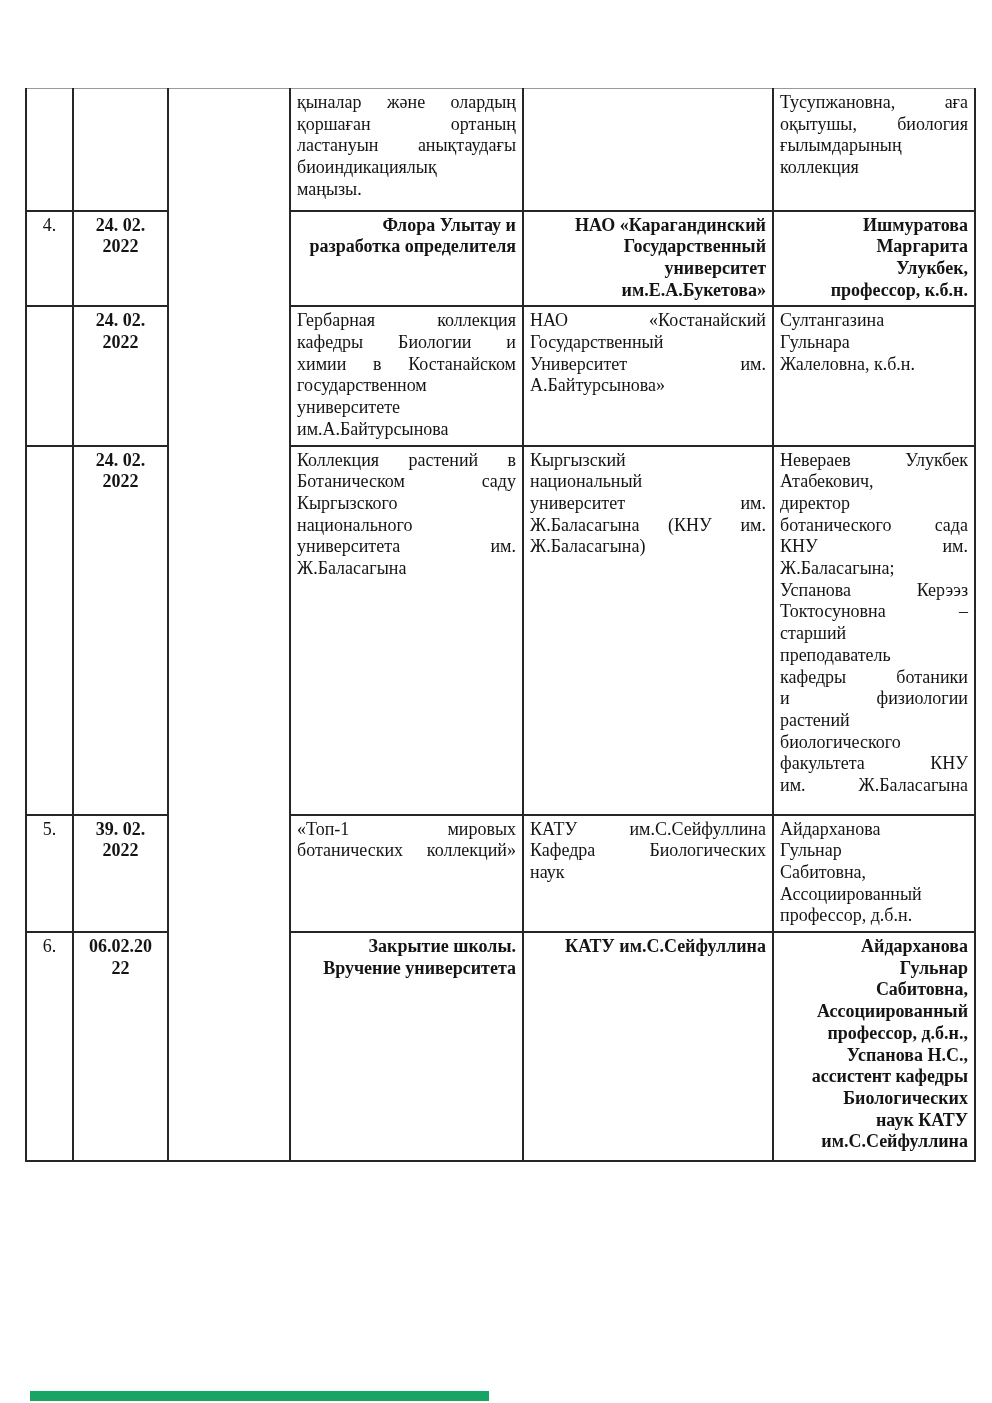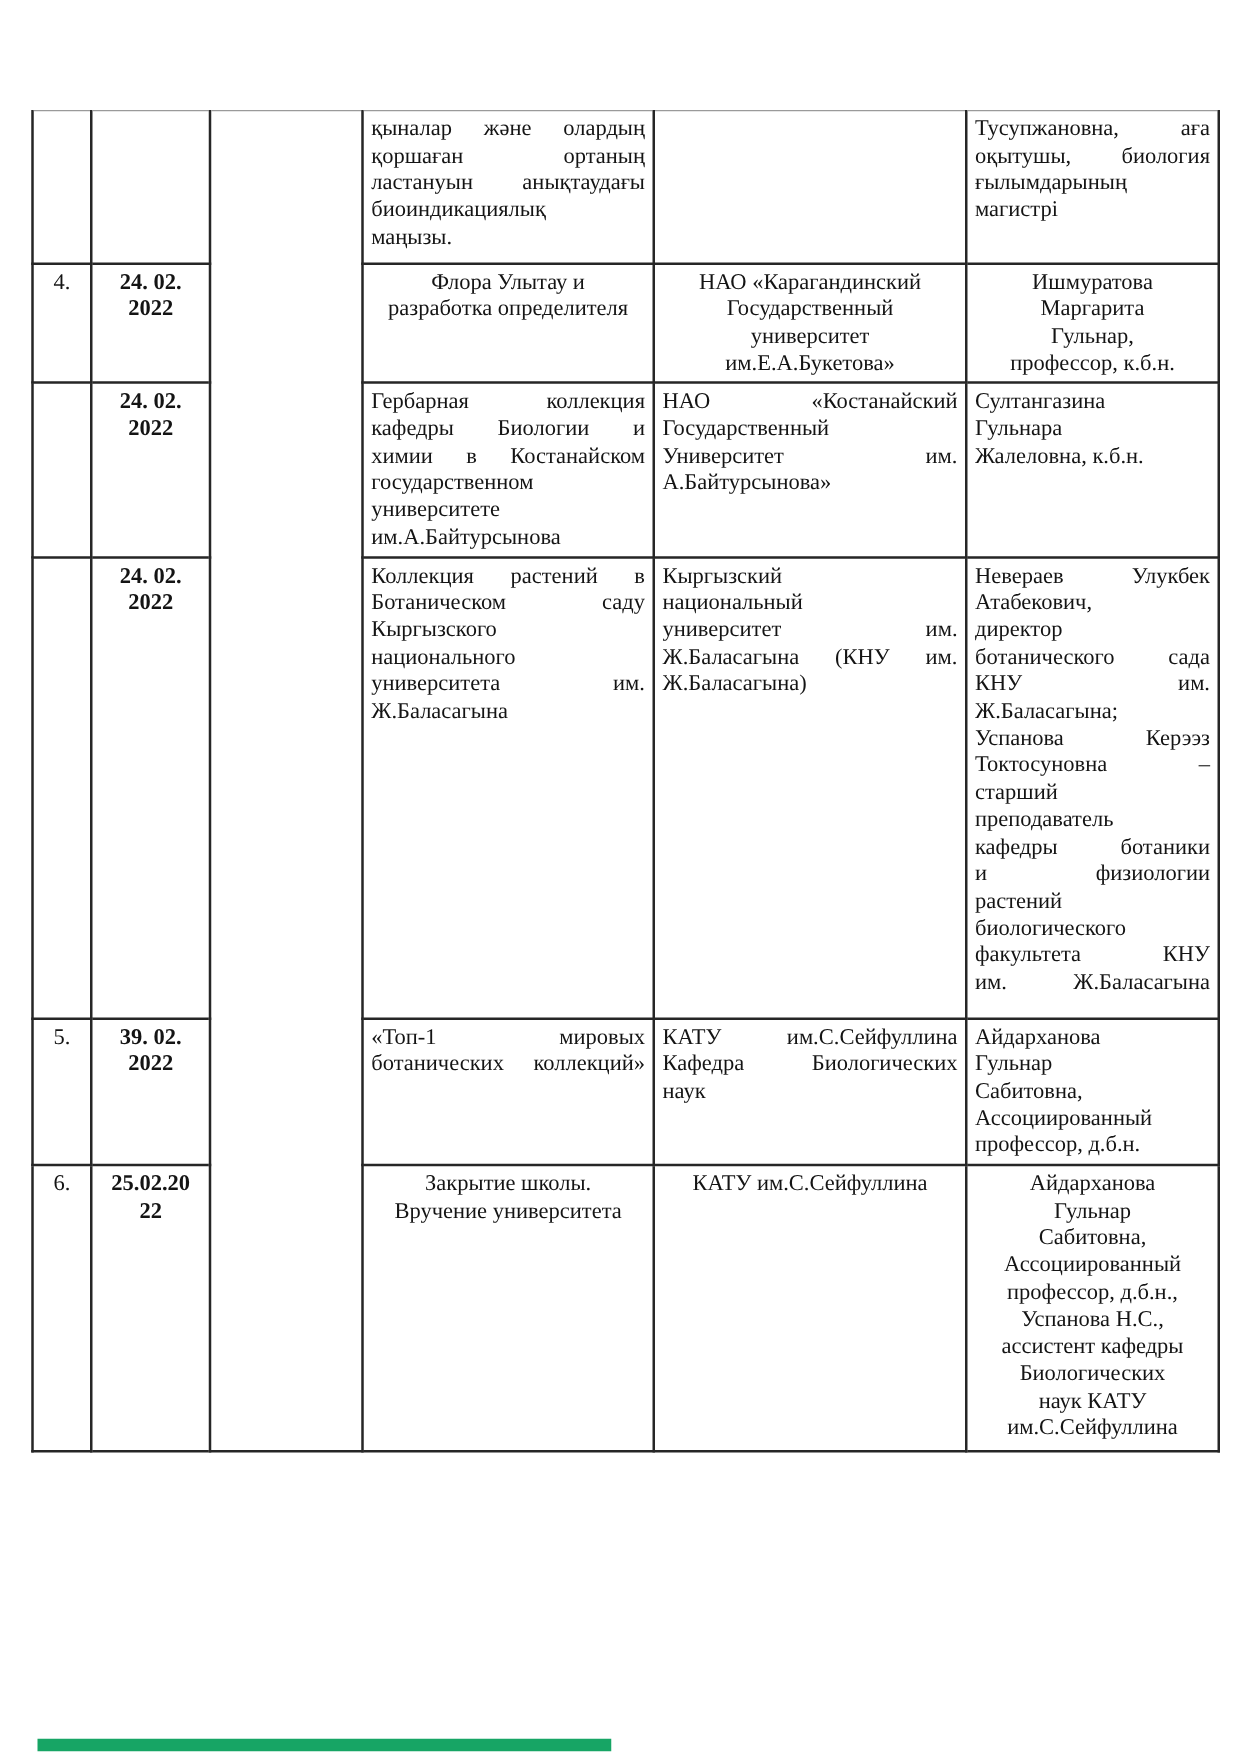--- a/index.html
+++ b/index.html
@@ -20,21 +20,21 @@
     vertical-align:top;
     padding:3px 6px 4px 6px;
     white-space:pre-line;
     overflow:hidden;
   }
   table.sched tr.first td{border-top:1px solid #9a9a9a;}
   td.numc{text-align:center;padding-left:2px;padding-right:2px;}
   td.datec{text-align:center;padding-left:8px;padding-right:8px;font-weight:bold;}
   td.jst{text-align:justify;text-align-last:justify;}
   td.lft{text-align:left;}
-  td.ctr{text-align:center;}
+  td.ctr{text-align:right;font-weight:bold;}
   tr.rA{height:122px;}
   tr.rB{height:95px;}
   tr.rC{height:137px;}
   tr.rD{height:369px;}
   tr.rE{height:117px;}
   tr.rF{height:229px;}
   .green-bar{
     position:absolute;left:30px;top:1391px;width:459px;height:10px;
     background:#17a565;
   }
@@ -60,35 +60,35 @@
         <td class="c3" rowspan="6"></td>
         <td class="jst">қыналар және олардың
 қоршаған ортаның
 ластануын анықтаудағы
 биоиндикациялық
 маңызы.</td>
         <td class="lft"></td>
         <td class="jst">Тусупжановна, аға
 оқытушы, биология
 ғылымдарының
-магистрі</td>
+коллекция</td>
       </tr>
       <tr class="rB">
         <td class="numc">4.</td>
         <td class="datec">24. 02.
 2022</td>
         <td class="ctr">Флора Улытау и
 разработка определителя</td>
         <td class="ctr">НАО «Карагандинский
 Государственный
 университет
 им.Е.А.Букетова»</td>
         <td class="ctr">Ишмуратова
 Маргарита
-Гульнар,
+Улукбек,
 профессор, к.б.н.</td>
       </tr>
       <tr class="rC">
         <td class="numc"></td>
         <td class="datec">24. 02.
 2022</td>
         <td class="jst">Гербарная коллекция
 кафедры Биологии и
 химии в Костанайском
 государственном
@@ -144,21 +144,21 @@
 Кафедра Биологических
 наук</td>
         <td class="lft">Айдарханова
 Гульнар
 Сабитовна,
 Ассоциированный
 профессор, д.б.н.</td>
       </tr>
       <tr class="rF">
         <td class="numc">6.</td>
-        <td class="datec">25.02.20
+        <td class="datec">06.02.20
 22</td>
         <td class="ctr">Закрытие школы.
 Вручение университета</td>
         <td class="ctr">КАТУ им.С.Сейфуллина</td>
         <td class="ctr">Айдарханова
 Гульнар
 Сабитовна,
 Ассоциированный
 профессор, д.б.н.,
 Успанова Н.С.,

